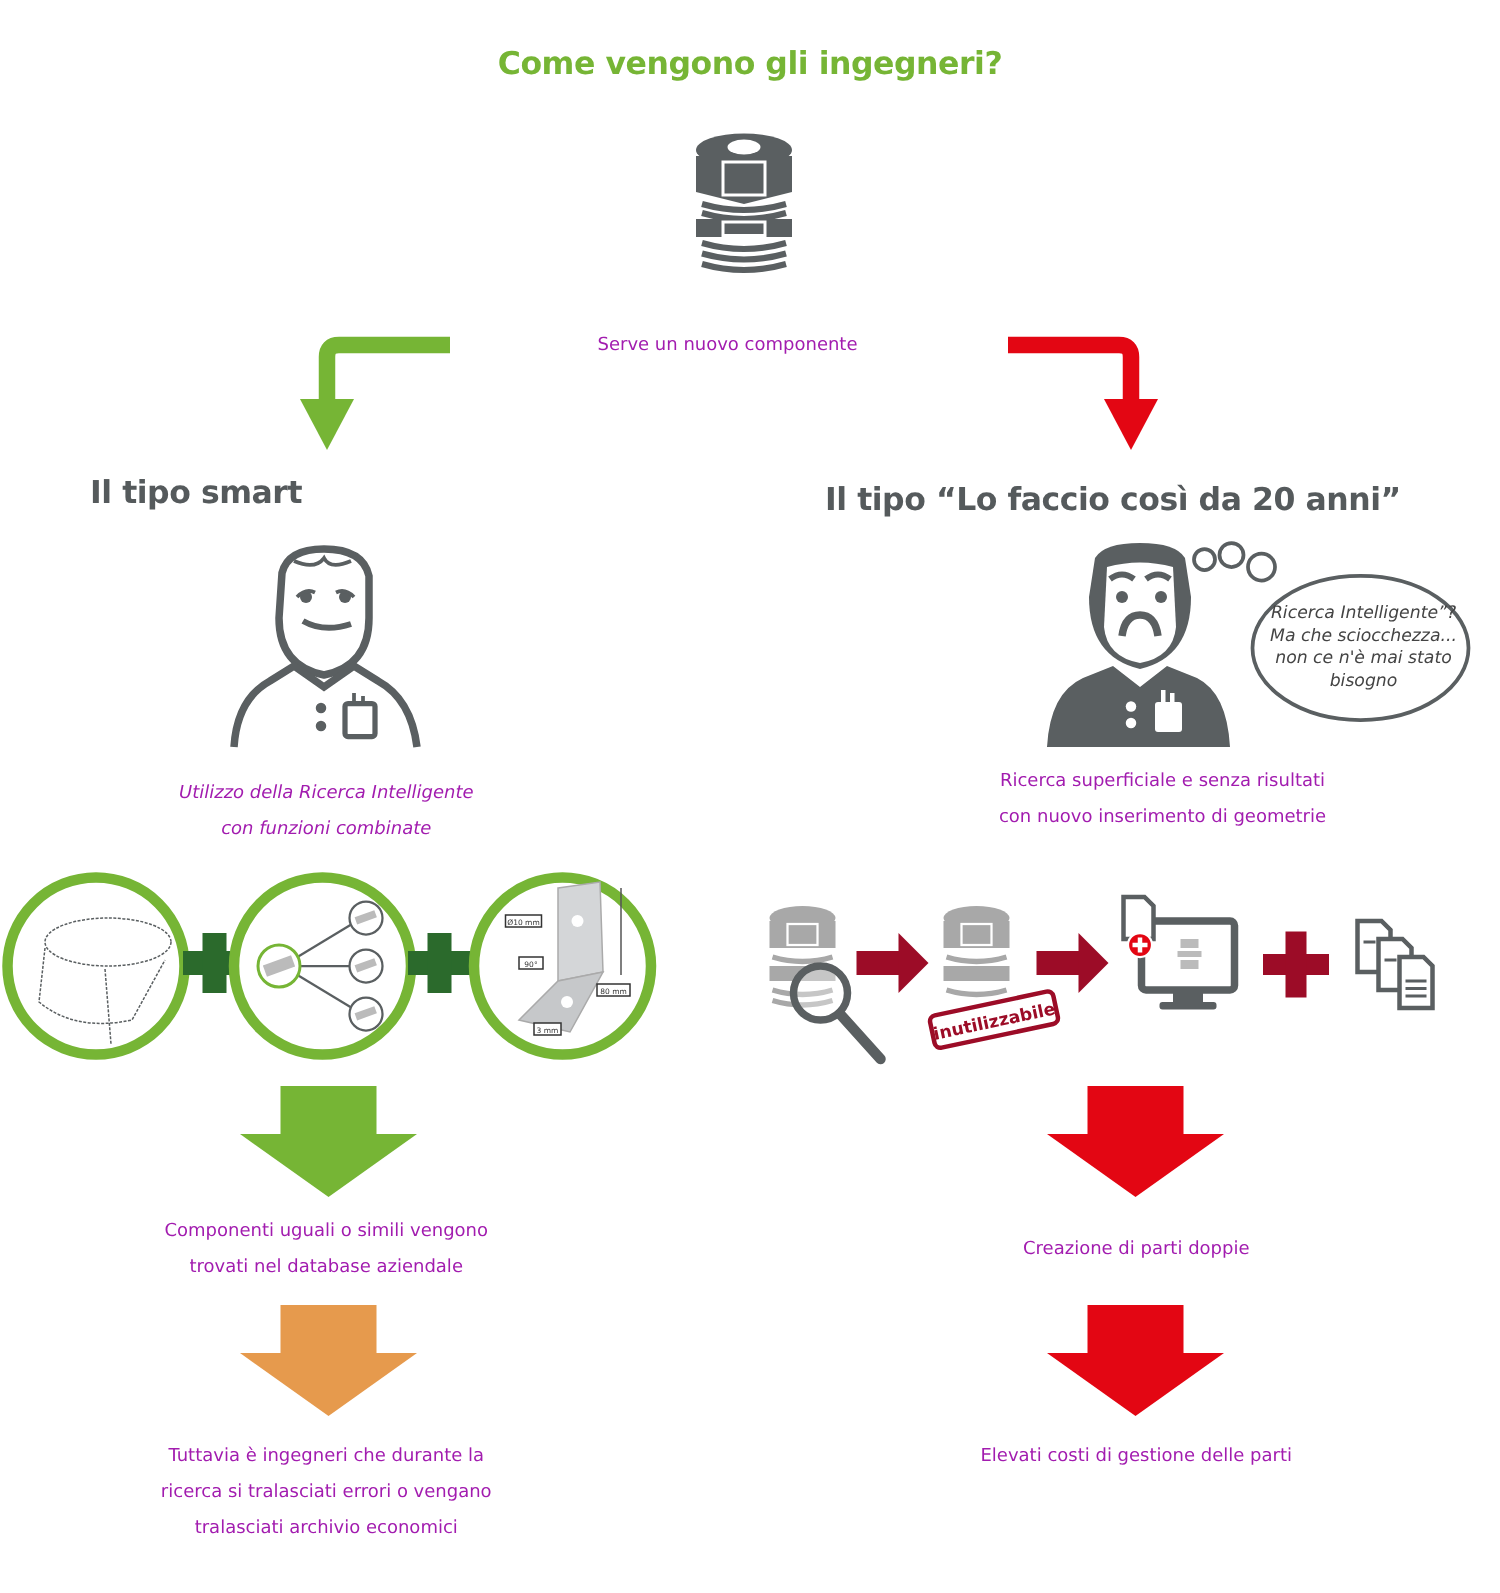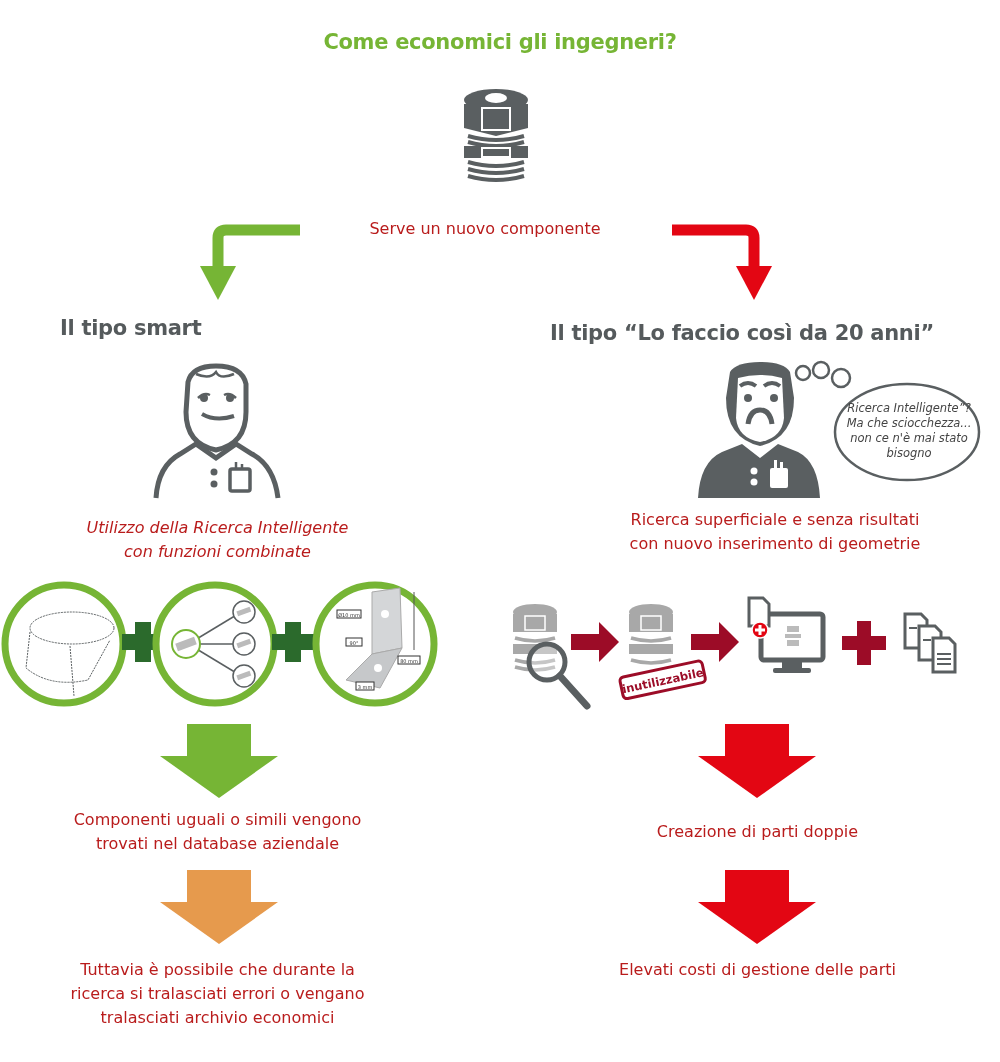--- a/index.html
+++ b/index.html
@@ -1,28 +1,28 @@
 <!DOCTYPE html>
 <html><head>
 <meta charset="utf-8">
 <style>
   html, body { margin: 0; padding: 0; background: #ffffff; }
   body { width: 1000px; height: 1062px; position: relative; overflow: hidden;
          font-family: "DejaVu Sans", "Liberation Sans", sans-serif; color: #555a5c; }
   .abs { position: absolute; text-align: center; }
   .title { left: 0; width: 1000px; top: 30px; text-align: center; font-size: 21px; font-weight: bold; color: #76b535; letter-spacing: -0.3px; }
-  .center-txt { text-align: center; font-size: 16px; line-height: 24px; color: #b91c1c; }
+  .center-txt { text-align: center; font-size: 12px; line-height: 24px; color: #a21caf; }
   .heading { text-align: left; font-size: 21px; font-weight: bold; color: #555a5c; letter-spacing: -0.3px; }
   svg { display: block; }
   .bubble-text { font-family: "DejaVu Sans", sans-serif; font-style: italic; font-size: 11.5px; fill: #444; }
 </style>
 </head>
 <body>
 
-<div class="abs title">Come economici gli ingegneri?</div>
+<div class="abs title">Come vengono gli ingegneri?</div>
 
 <div class="abs" style="left:446px; top:86px;">
   <svg width="100" height="100" viewBox="0 0 100 100">
     <ellipse cx="50" cy="14" rx="32" ry="11" fill="#5a5f61"></ellipse>
     <ellipse cx="50" cy="12" rx="11" ry="5" fill="#fff"></ellipse>
     <polygon points="18,18 82,18 82,42 50,50 18,42" fill="#5a5f61"></polygon>
     <rect x="36" y="22" width="28" height="22" fill="#5a5f61" stroke="#fff" stroke-width="2"></rect>
     <path d="M22,50 Q50,58 78,50" stroke="#5a5f61" stroke-width="4" fill="none"></path>
     <path d="M22,56 Q50,64 78,56" stroke="#5a5f61" stroke-width="4" fill="none"></path>
     <polygon points="18,60 82,60 82,72 18,72" fill="#5a5f61"></polygon>
@@ -238,21 +238,21 @@
   <div>trovati nel database aziendale</div>
 </div>
 
 <div class="abs" style="left:160px; top:870px;">
   <svg width="118" height="74" viewBox="0 0 118 74">
     <rect x="27" y="0" width="64" height="32" fill="#e69a4d"></rect>
     <polygon points="0,32 118,32 59,74" fill="#e69a4d"></polygon>
   </svg>
 </div>
 <div class="abs center-txt" style="left:30px; width:375px; top:958px;">
-  <div>Tuttavia è possibile che durante la</div>
+  <div>Tuttavia è ingegneri che durante la</div>
   <div>ricerca si tralasciati errori o vengano</div>
   <div>tralasciati archivio economici</div>
 </div>
 
 <div class="abs" style="left:698px; top:724px;">
   <svg width="118" height="74" viewBox="0 0 118 74">
     <rect x="27" y="0" width="64" height="32" fill="#e30613"></rect>
     <polygon points="0,32 118,32 59,74" fill="#e30613"></polygon>
   </svg>
 </div>

